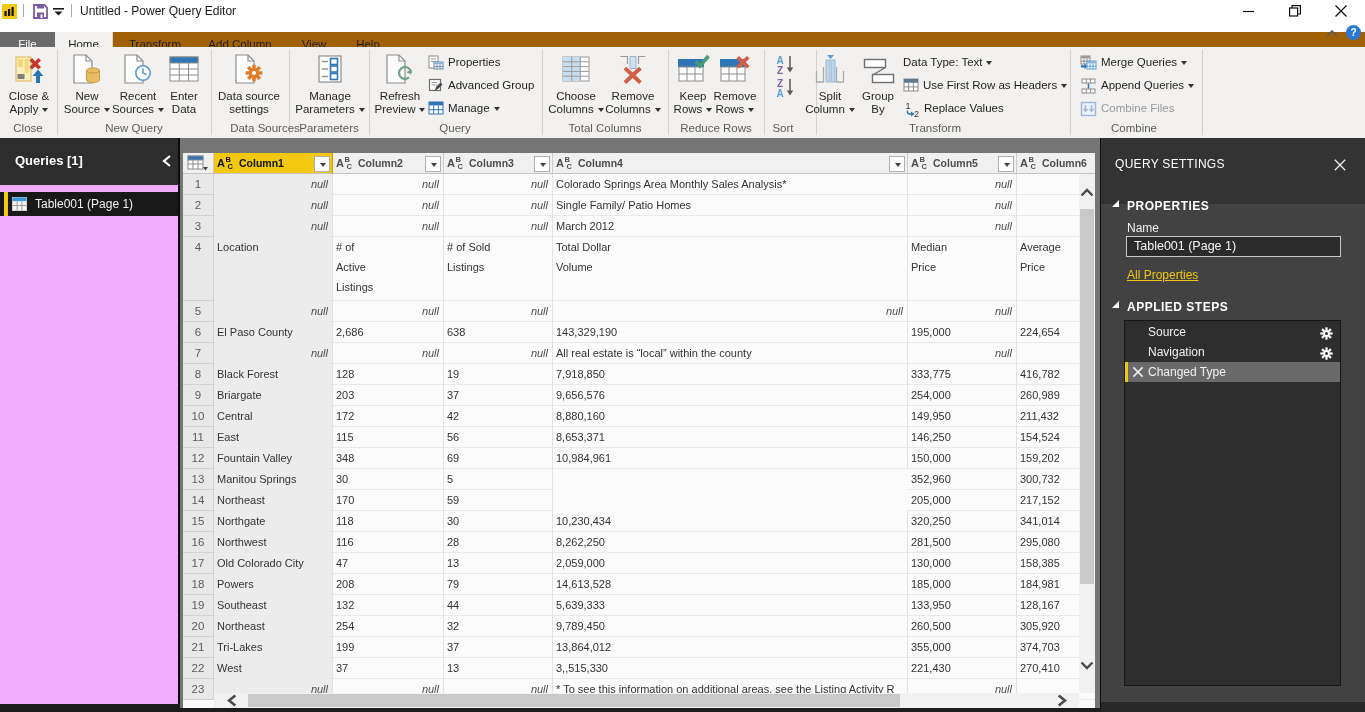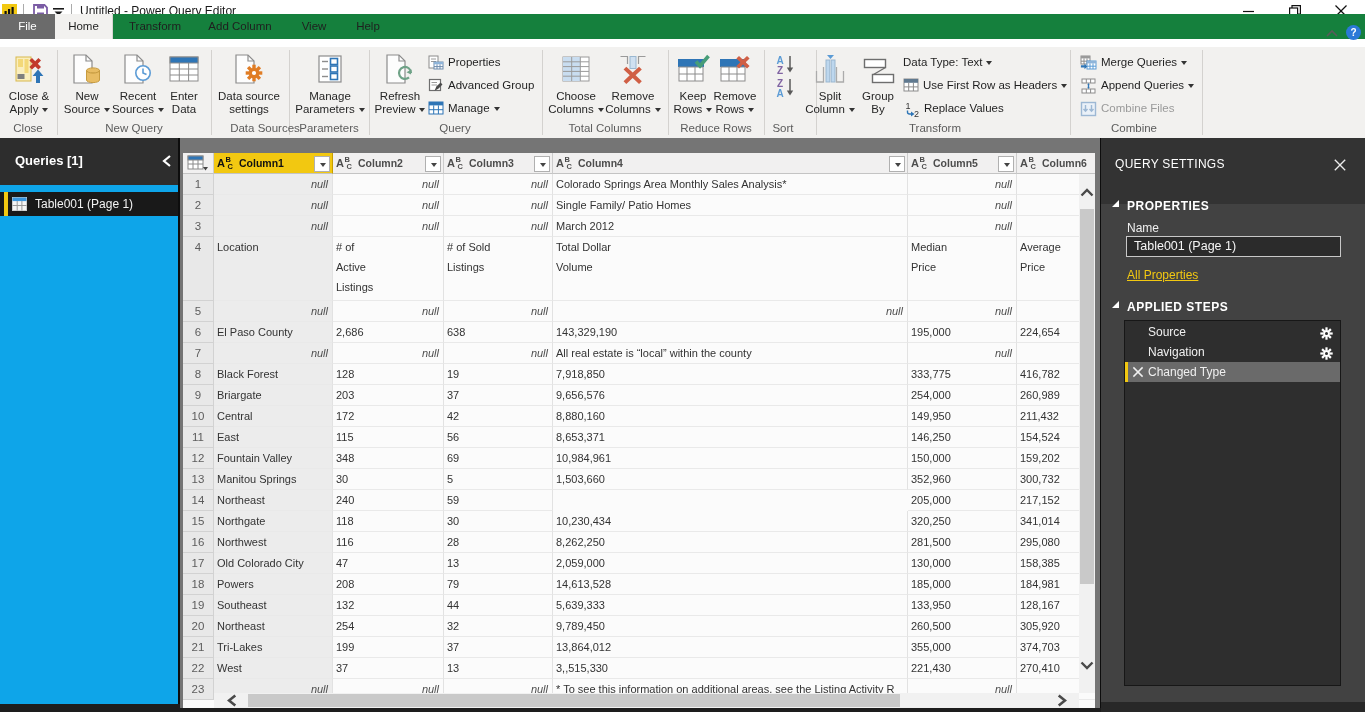--- a/index.html
+++ b/index.html
@@ -1,39 +1,39 @@
 <!DOCTYPE html>
 <html><head><meta charset="utf-8"><style>
 * {margin:0;padding:0;box-sizing:border-box}
 html,body {width:1365px;height:712px;overflow:hidden;font-family:"Liberation Sans",sans-serif;background:#fff;position:relative}
 
 #titlebar {position:absolute;left:0;top:0;width:1365px;height:22px;background:#fff}
 #titlebar .tsep {position:absolute;top:4px;width:1px;height:13px;background:#ababab}
 #title {position:absolute;left:80px;top:4px;font-size:12px;color:#1a1a1a}
 
-#menubar {position:absolute;left:0;top:14px;width:1365px;height:25px;background:#15803d}
+#menubar {position:absolute;left:0;top:32px;width:1365px;height:25px;background:#a16207}
 #filetab {position:absolute;left:0;top:0;width:55px;height:25px;background:#6b6b6b;color:#fff;font-size:11.5px;text-align:center;line-height:25px}
 #hometab {position:absolute;left:55px;top:0;width:58px;height:25px;background:#f2f1ef;border-right:1px solid #d8d6d3;color:#1f1f1f;font-size:11.5px;text-align:center;line-height:25px}
 .mtab {position:absolute;top:0;height:25px;color:#1f1f1f;font-size:11.5px;line-height:25px;text-align:center;white-space:nowrap}
 
 #ribbon {position:absolute;left:0;top:47px;width:1365px;height:91px;background:#f2f1ef}
 .gsep {position:absolute;top:3px;width:1px;height:85px;background:#d4d2cf}
 .glab {position:absolute;top:75px;width:120px;text-align:center;font-size:11.5px;color:#5c5c5c}
 .bb {position:absolute;top:6px;width:90px;text-align:center}
 .bicon {height:36px;margin-top:1px}
 .bicon svg {vertical-align:top}
 .bt {font-size:11.5px;color:#262626;line-height:13px;white-space:nowrap}
 .mar {display:inline-block;width:0;height:0;border-left:3.5px solid transparent;border-right:3.5px solid transparent;border-top:4px solid #333;margin-left:4px;vertical-align:middle}
 .sb {position:absolute;height:20px;font-size:11.5px;white-space:nowrap;line-height:20px}
 .sb .sic {display:inline-block;vertical-align:middle;margin-right:4px;margin-top:-2px}
 .sb .sic svg {vertical-align:middle}
 
 #content {position:absolute;left:0;top:138px;width:1365px;height:574px;background:#757575}
 
-#qpanel {position:absolute;left:0;top:0;width:178px;height:574px;background:#0ea5e9}
+#qpanel {position:absolute;left:0;top:0;width:178px;height:574px;background:#f0abfc}
 #qhead {position:absolute;left:0;top:0;width:178px;height:47px;background:#2d2d2d}
 #qtitle {position:absolute;left:15px;top:15px;font-size:13px;font-weight:bold;color:#fff}
 #qchev {position:absolute;left:162px;top:17px}
 #qsel {position:absolute;left:0;top:54px;width:178px;height:24px;background:#191919}
 #qselbar {position:absolute;left:4px;top:0;width:3.5px;height:24px;background:#f2c811}
 #qseltext {position:absolute;left:35px;top:5px;font-size:12px;color:#f2f2f2}
 #lsep {position:absolute;left:178px;top:0;width:2px;height:574px;background:#0d0d0d}
 
 #gridwrap {position:absolute;left:183px;top:15px;width:912px;height:555px;background:#fbfbfb;overflow:hidden}
 #ghead {position:absolute;left:0;top:0;width:1100px;height:21px}
@@ -605,28 +605,27 @@
         <div class="c" style="left:261px;width:109px;height:21px">69</div>
         <div class="c" style="left:370px;width:355px;height:21px">10,984,961</div>
         <div class="c" style="left:725px;width:109px;height:21px">150,000</div>
         <div class="c" style="left:834px;width:180px;height:21px">159,202</div>
       </div>
 <div class="row" style="top:316px;height:21px">
         <div class="rn" style="left:0;width:31px;height:21px">13</div>
         <div class="c1" style="left:31px;width:119px;height:21px">Manitou Springs</div>
         <div class="c" style="left:150px;width:111px;height:21px">30</div>
         <div class="c" style="left:261px;width:109px;height:21px">5</div>
-        <div class="c" style="left:370px;width:355px;height:21px">1,503,660</div>
         <div class="c" style="left:725px;width:109px;height:21px">352,960</div>
         <div class="c" style="left:834px;width:180px;height:21px">300,732</div>
       </div>
 <div class="row" style="top:337px;height:21px">
         <div class="rn" style="left:0;width:31px;height:21px">14</div>
         <div class="c1" style="left:31px;width:119px;height:21px">Northeast</div>
-        <div class="c" style="left:150px;width:111px;height:21px">240</div>
+        <div class="c" style="left:150px;width:111px;height:21px">170</div>
         <div class="c" style="left:261px;width:109px;height:21px">59</div>
         <div class="c" style="left:725px;width:109px;height:21px">205,000</div>
         <div class="c" style="left:834px;width:180px;height:21px">217,152</div>
       </div>
 <div class="row" style="top:358px;height:21px">
         <div class="rn" style="left:0;width:31px;height:21px">15</div>
         <div class="c1" style="left:31px;width:119px;height:21px">Northgate</div>
         <div class="c" style="left:150px;width:111px;height:21px">118</div>
         <div class="c" style="left:261px;width:109px;height:21px">30</div>
         <div class="c" style="left:370px;width:355px;height:21px">10,230,434</div>

